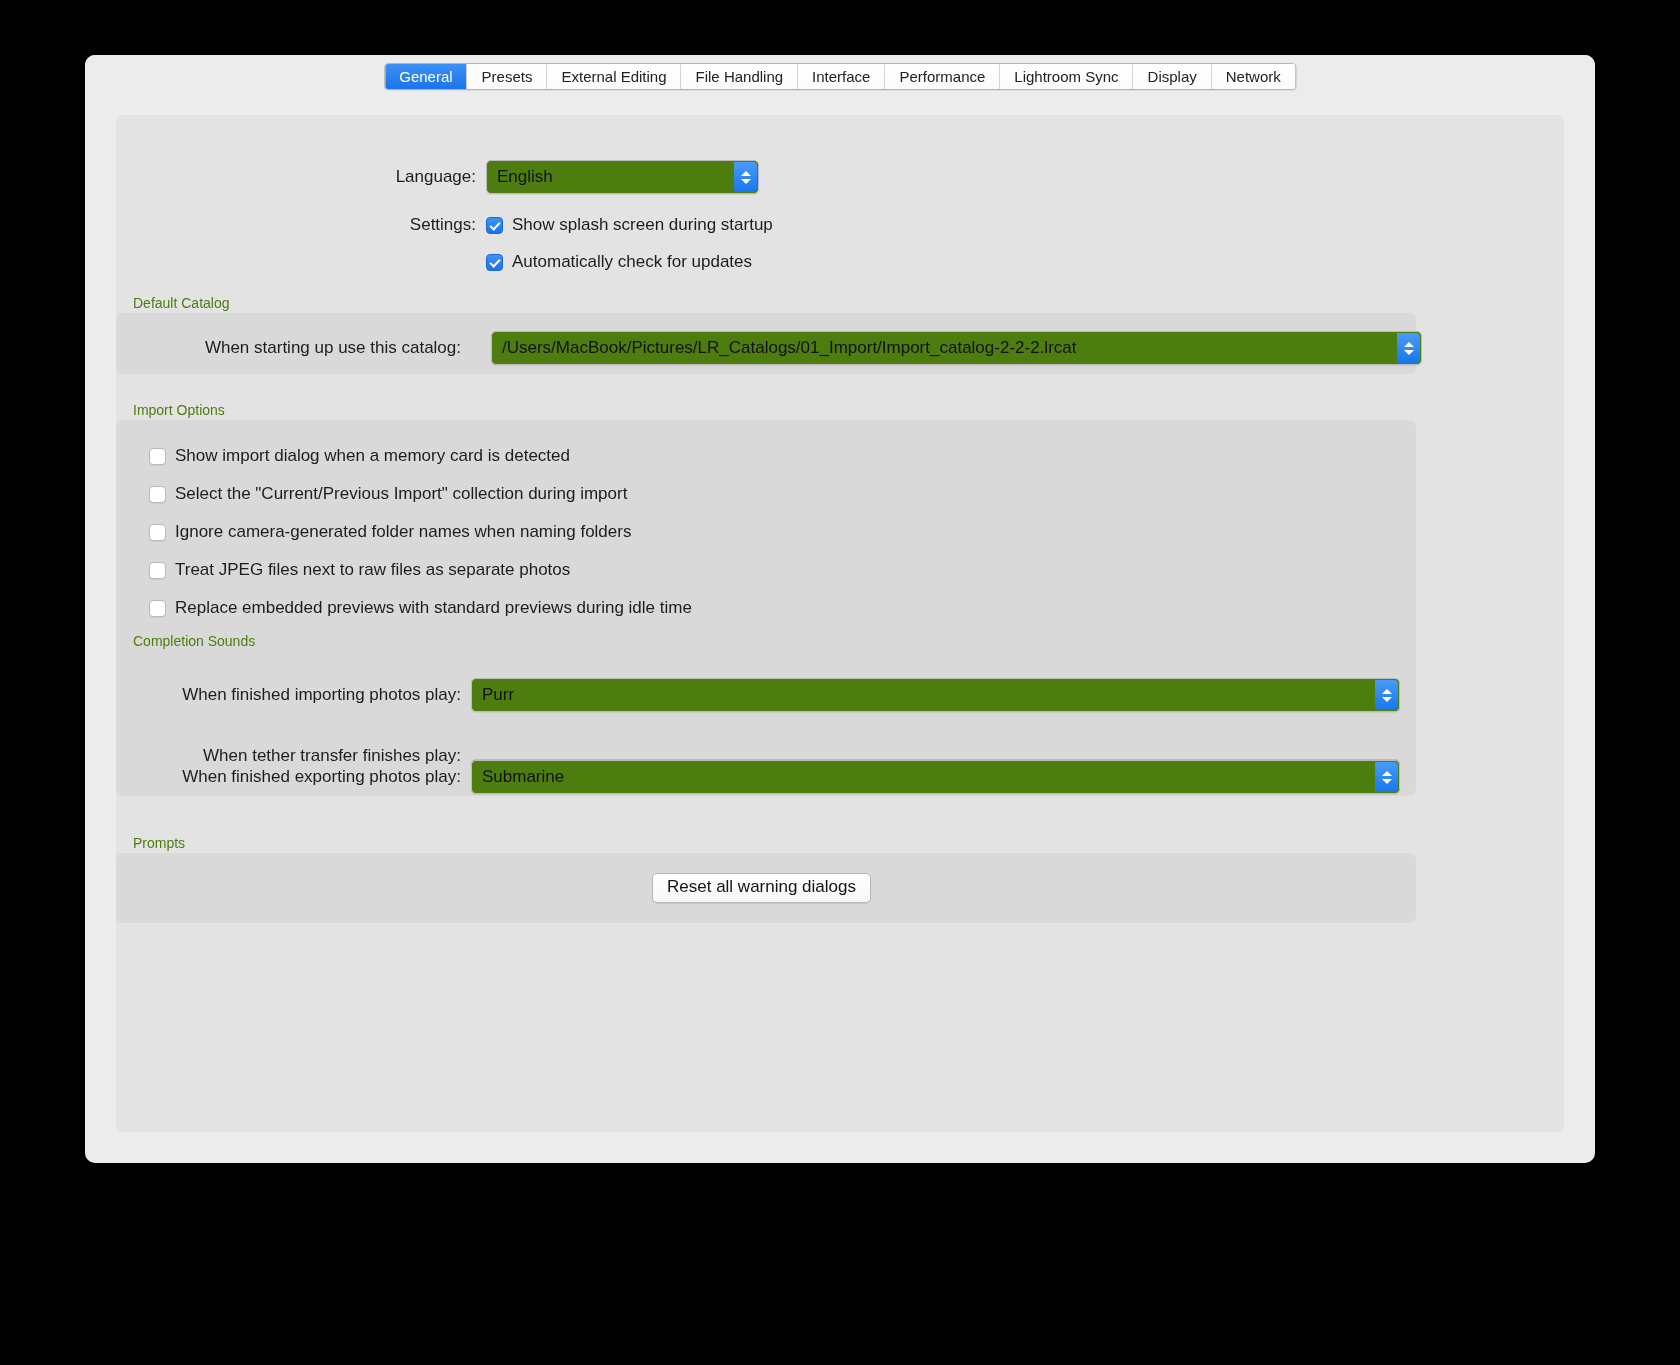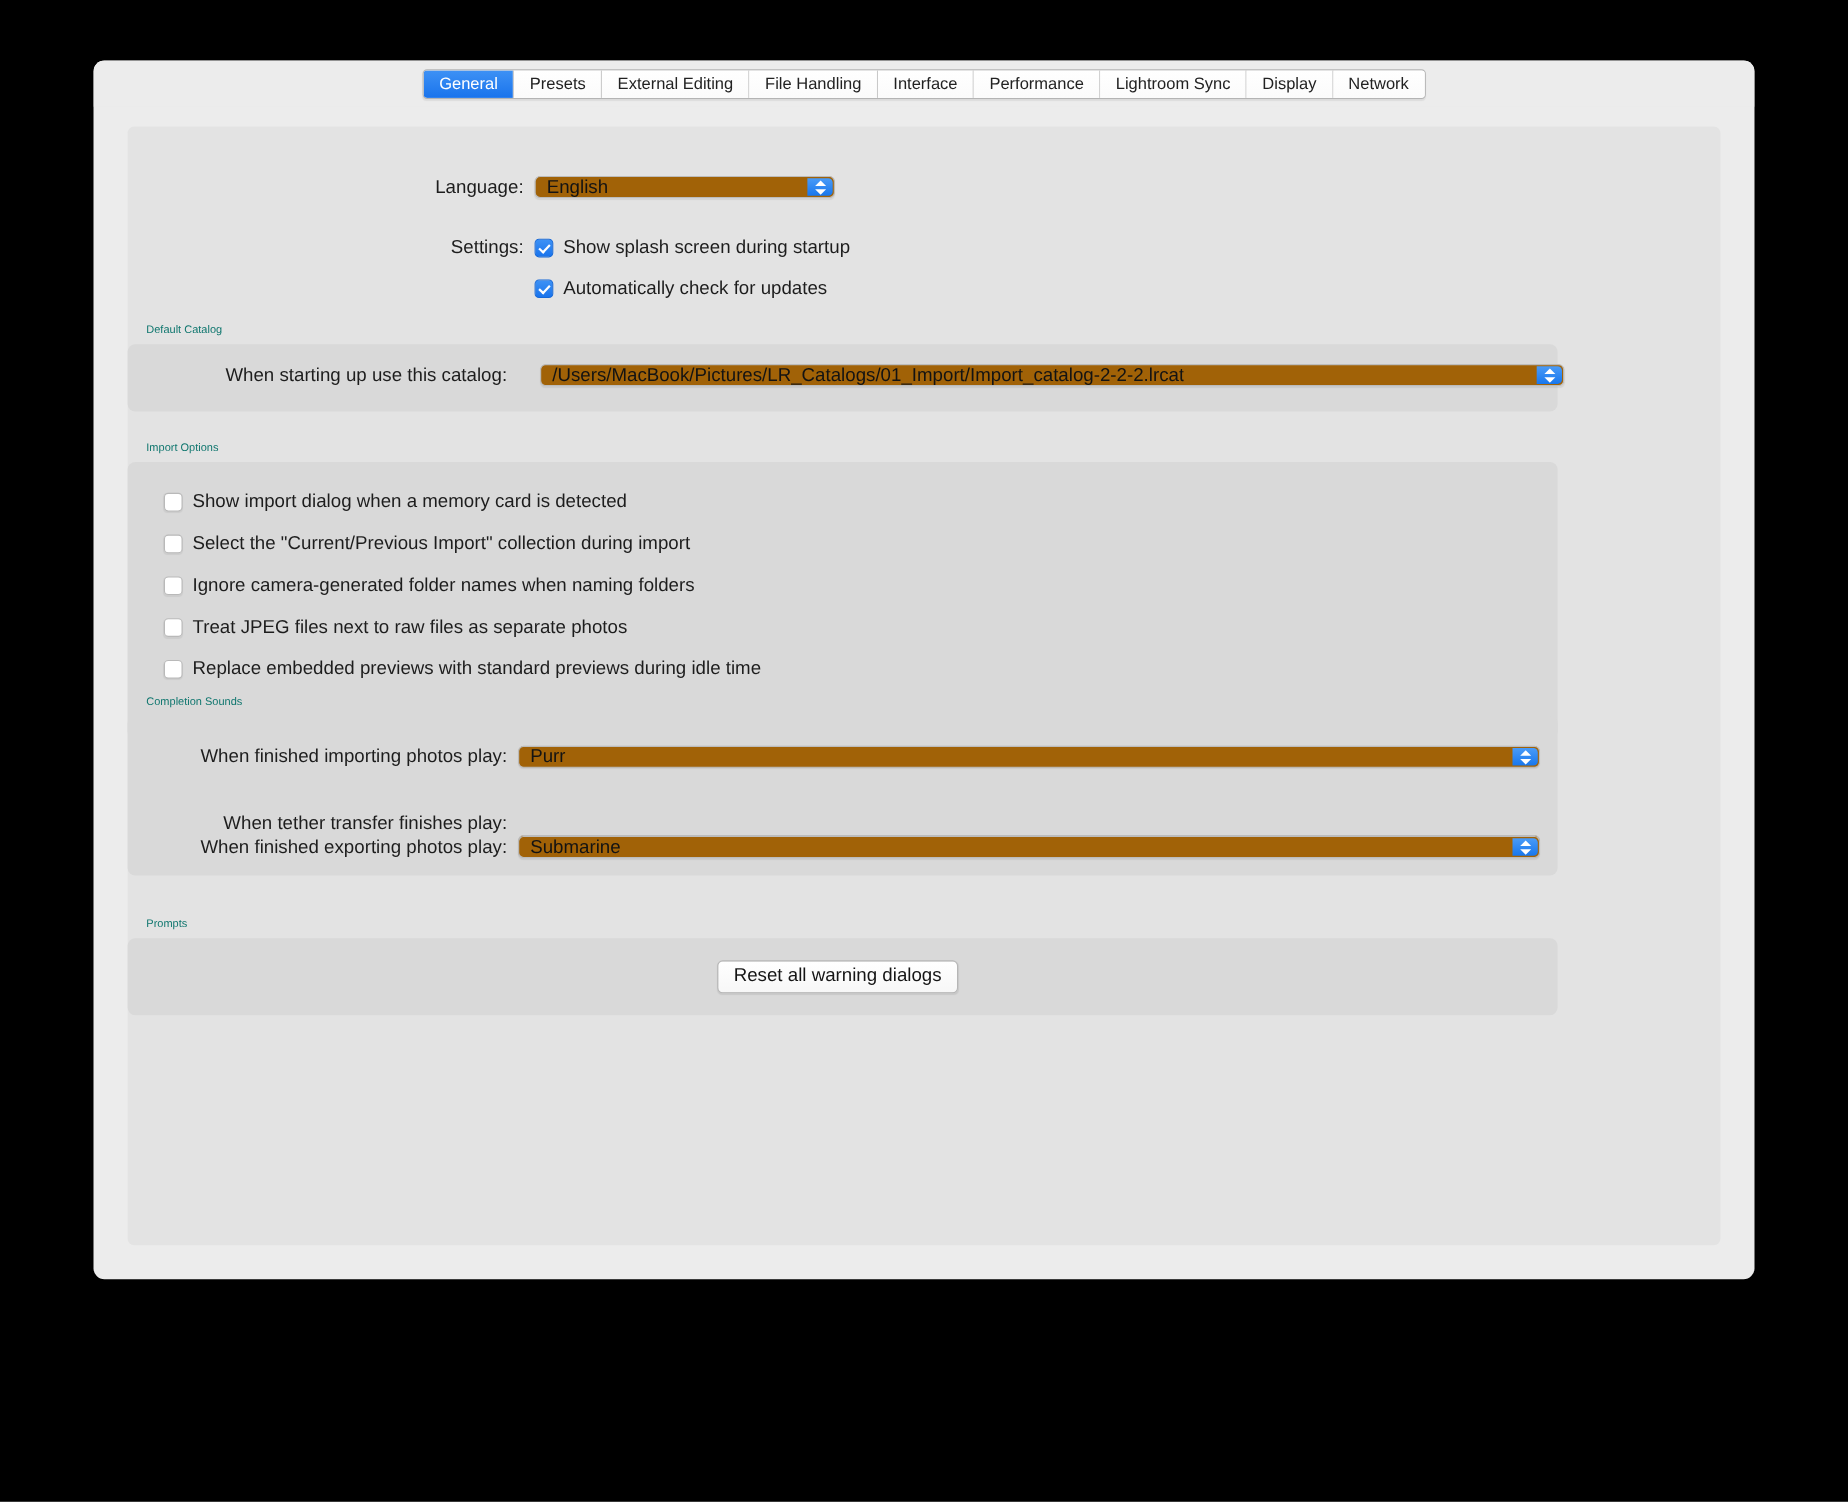--- a/index.html
+++ b/index.html
@@ -117,22 +117,22 @@
   .form-label {
     font-size: 17px;
     color: #1d1d1d;
     text-align: right;
     white-space: nowrap;
   }
 
   
   .popup {
     position: relative;
-    height: 20px;
-    background: #a16207;
+    height: 34px;
+    background: #4d7c0f;
     border: 1px solid #bcbcbc;
     border-radius: 5px;
     box-shadow: 0 1px 1px rgba(0,0,0,0.07);
     display: flex;
     align-items: center;
     box-sizing: border-box;
   }
   .popup .value {
     font-size: 17px;
     color: #131313;
@@ -198,22 +198,22 @@
   }
   .cblabel {
     font-size: 17px;
     color: #1d1d1d;
     white-space: nowrap;
   }
 
   
   .group-title {
     position: absolute;
-    font-size: 10px;
-    color: #0f766e;
+    font-size: 14px;
+    color: #4d7c0f;
     white-space: nowrap;
   }
   .groupbox {
     position: absolute;
     background: #d9d9d9;
     border-radius: 7px;
   }
 
   
   .pushbtn {

